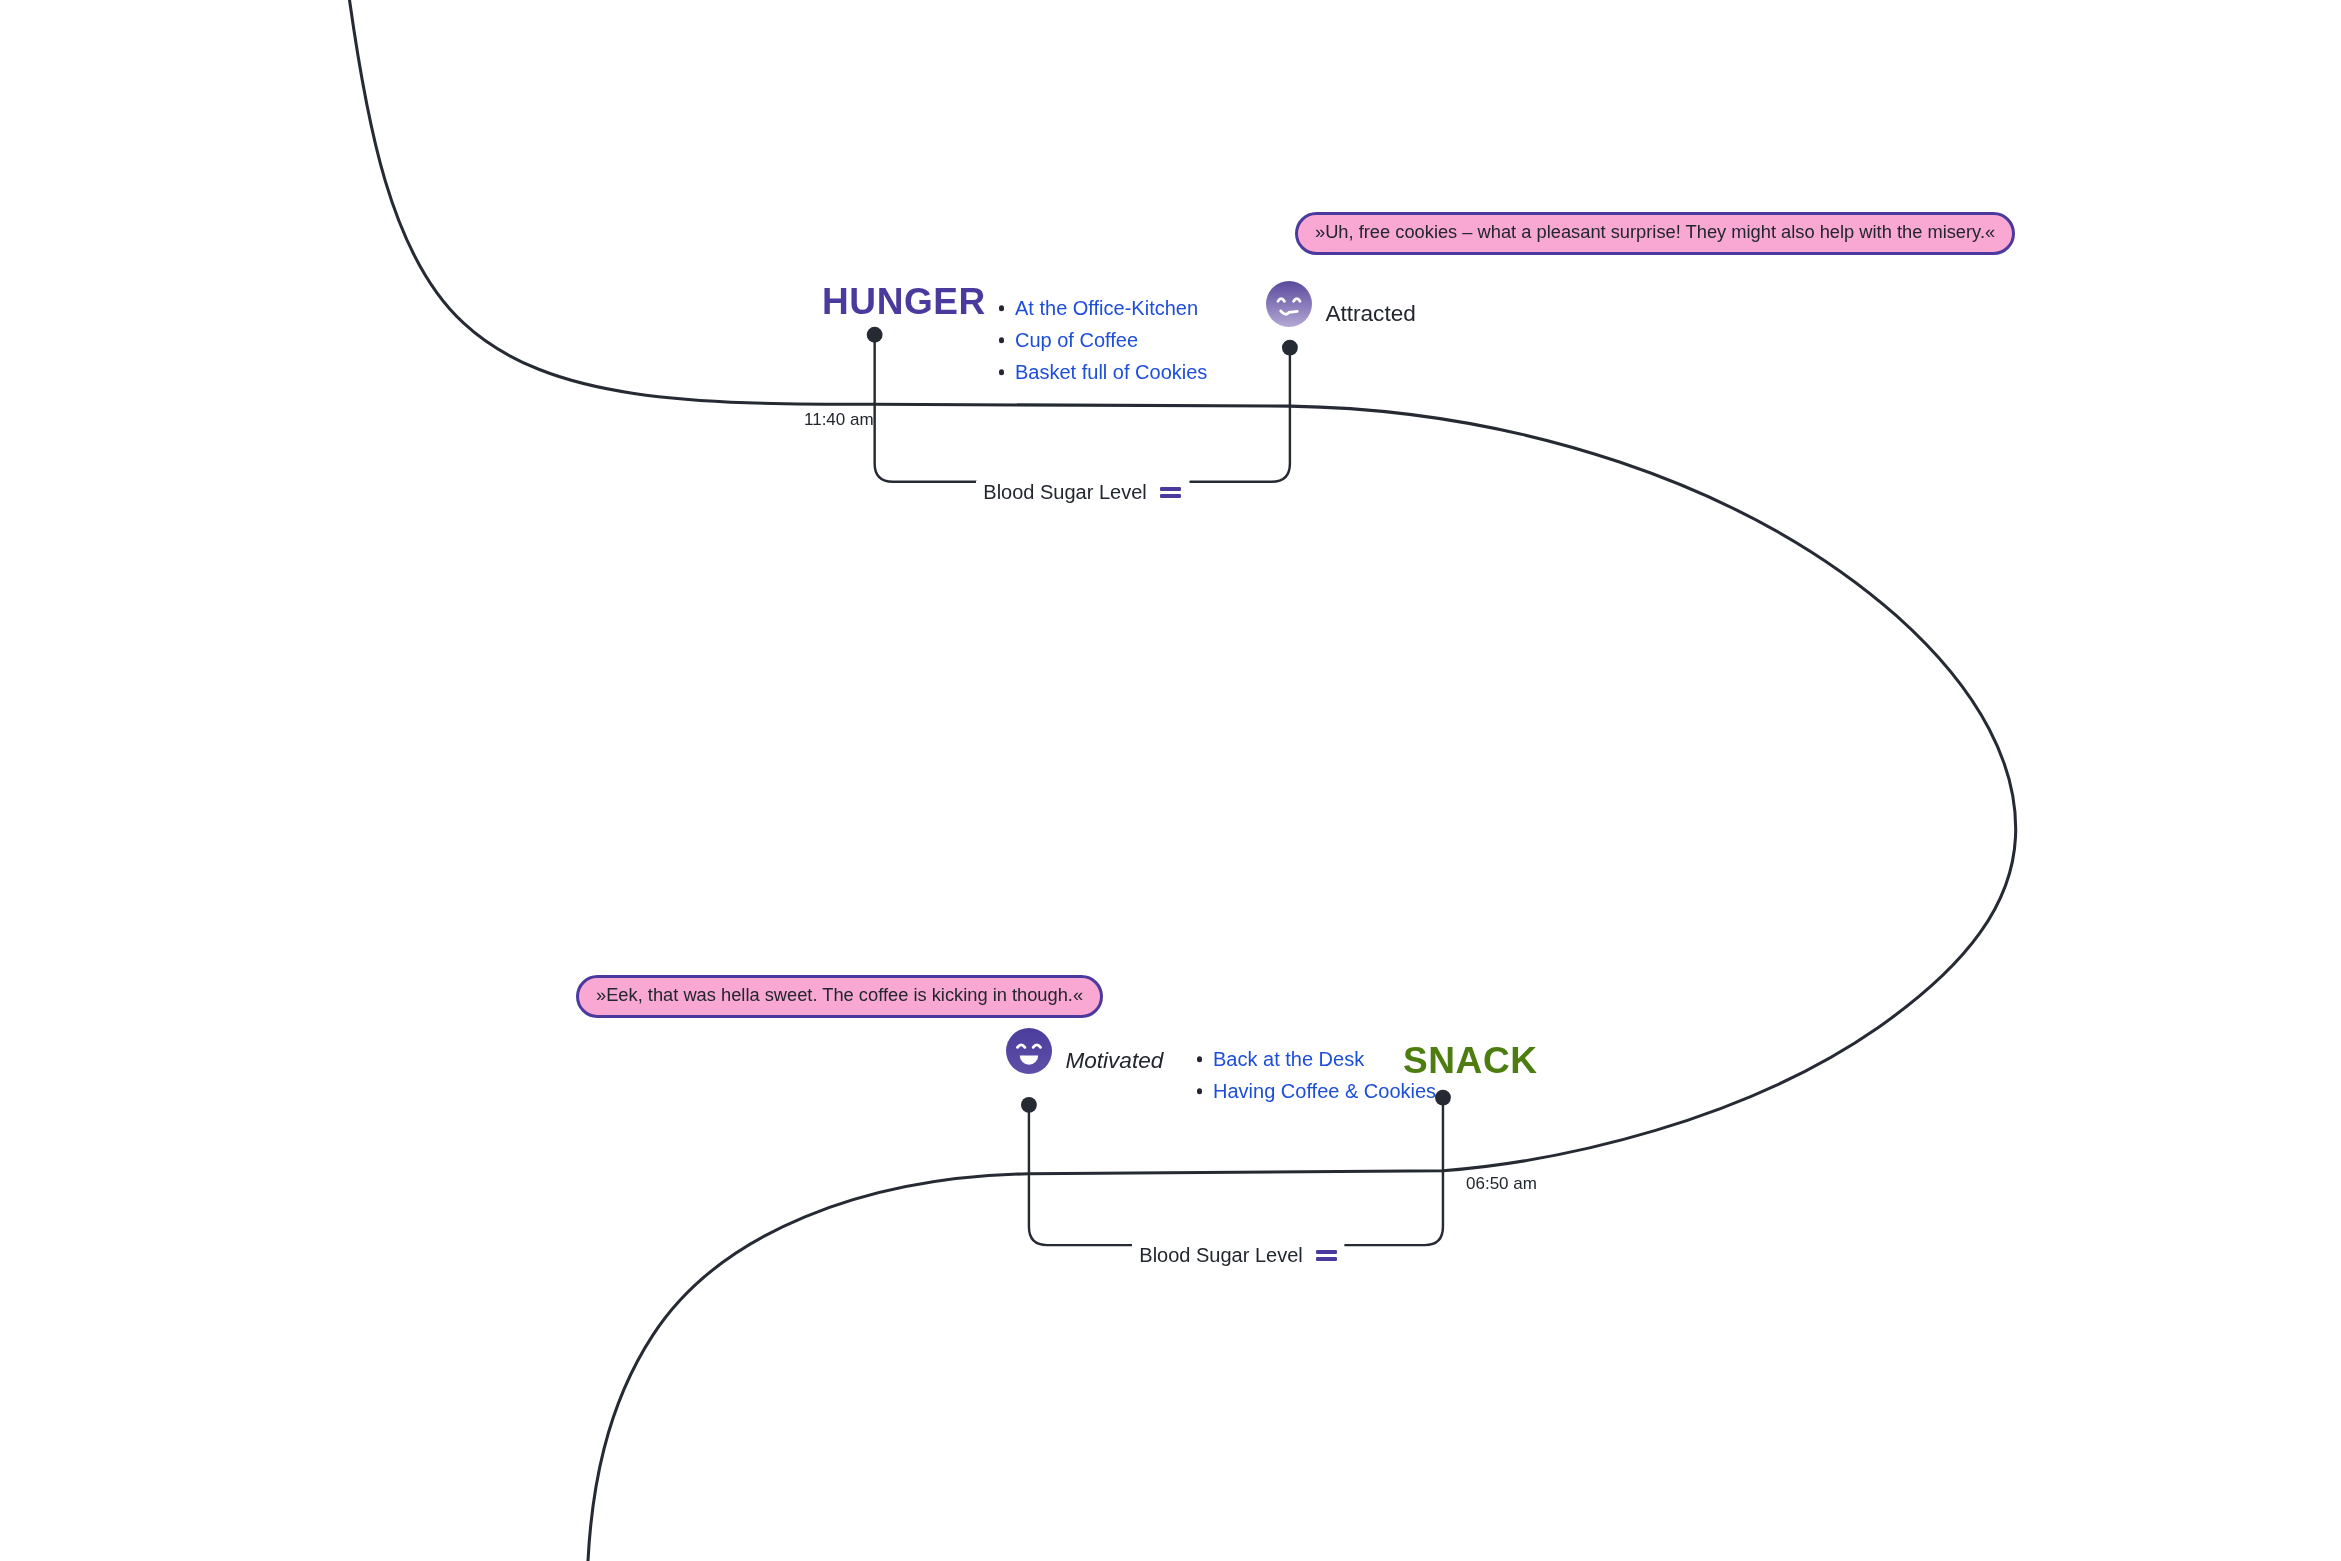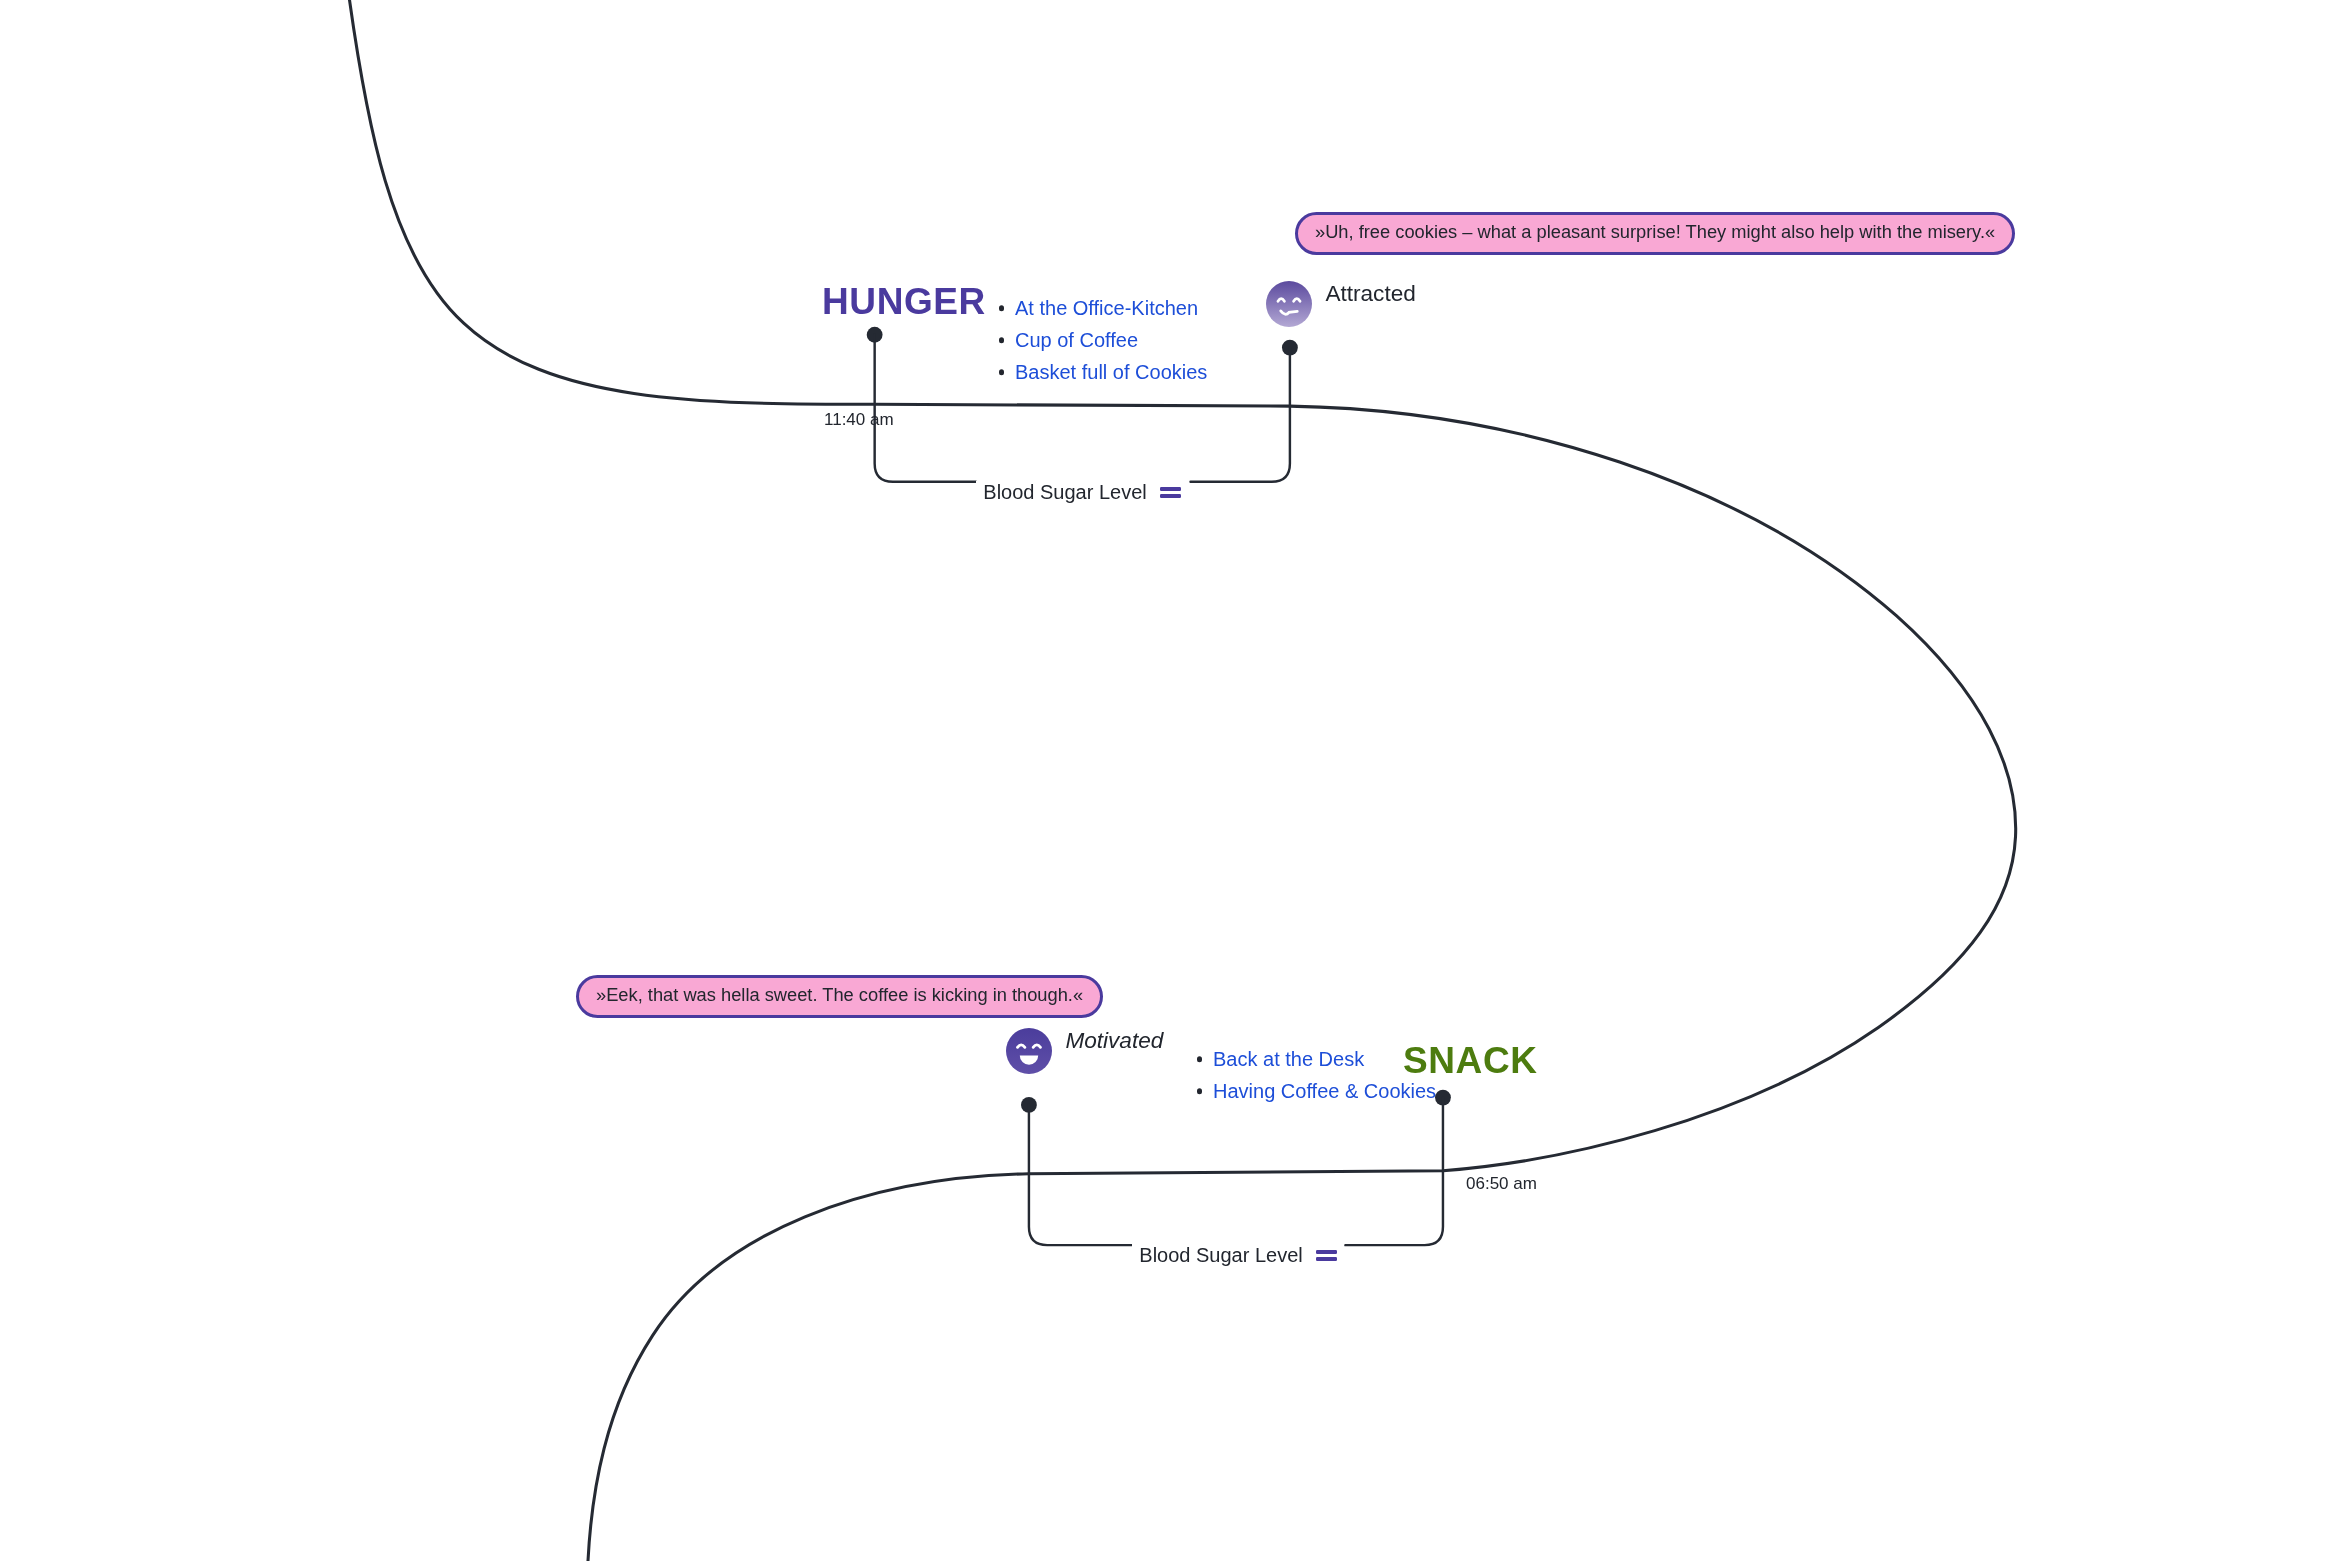--- a/index.html
+++ b/index.html
@@ -35,21 +35,21 @@
   .bullets li { position:relative; padding-left:21px; }
   .bullets li .bullet-dot {
     position:absolute; left:4.9px; top:50%;
     width:5.5px; height:5.5px; border-radius:50%;
     background:#22262e; transform:translateY(-50%);
   }
 
   .mood {
     position:absolute;
     display:flex;
-    align-items:flex-start;
+    align-items:flex-end;
     gap:13.4px;
     white-space:nowrap;
   }
   .mood-label {
     font-size:22.6px;
     color:#22262e;
   }
   .face { width:46px; height:46px; display:block; }
 
   .bubble {
@@ -157,21 +157,21 @@
       <circle cx="50" cy="50" r="50" fill="url(#gradAttracted)"></circle>
       <path d="M 26 44 Q 33 33 40 44" fill="none" stroke="#fff" stroke-width="6" stroke-linecap="round"></path>
       <path d="M 60 44 Q 67 33 74 44" fill="none" stroke="#fff" stroke-width="6" stroke-linecap="round"></path>
       <path d="M 32 65 Q 42 78 50 68 L 68 66" fill="none" stroke="#fff" stroke-width="6" stroke-linecap="round"></path>
     </svg>
     <span class="mood-label">Attracted</span>
   </div>
 
   <div class="bubble" style="left:1295px; top:212px;">»Uh, free cookies – what a pleasant surprise! They might also help with the misery.«</div>
 
-  <div class="time-label" style="left:824px; top:410px;">11:40 am</div>
+  <div class="time-label" style="left:804px; top:410px;">11:40 am</div>
 
   <div class="bsl-label" style="left:976px; top:465px;">
     <span>Blood Sugar Level</span>
     <span class="eq-icon">
         <i></i>
         <i></i>
       </span>
   </div>
 
   <div class="bubble" style="left:576px; top:975px;">»Eek, that was hella sweet. The coffee is kicking in though.«</div>

